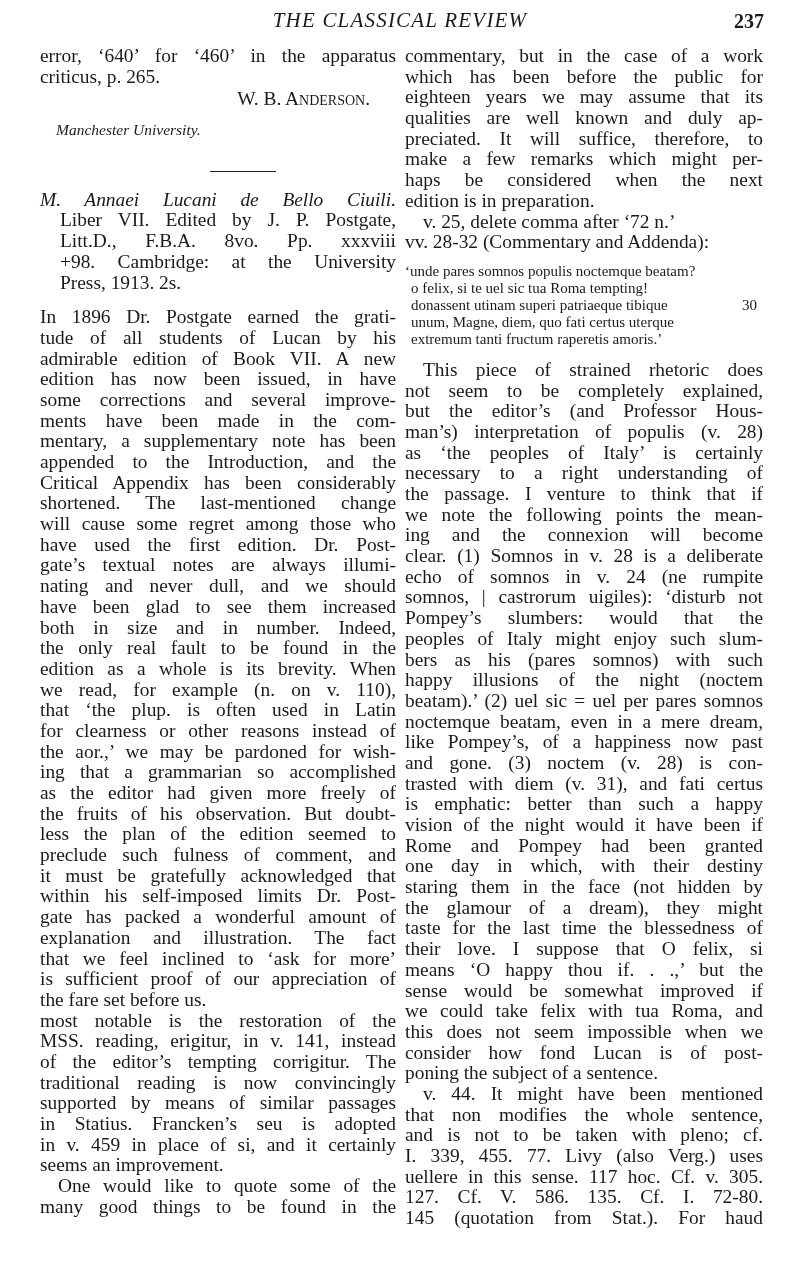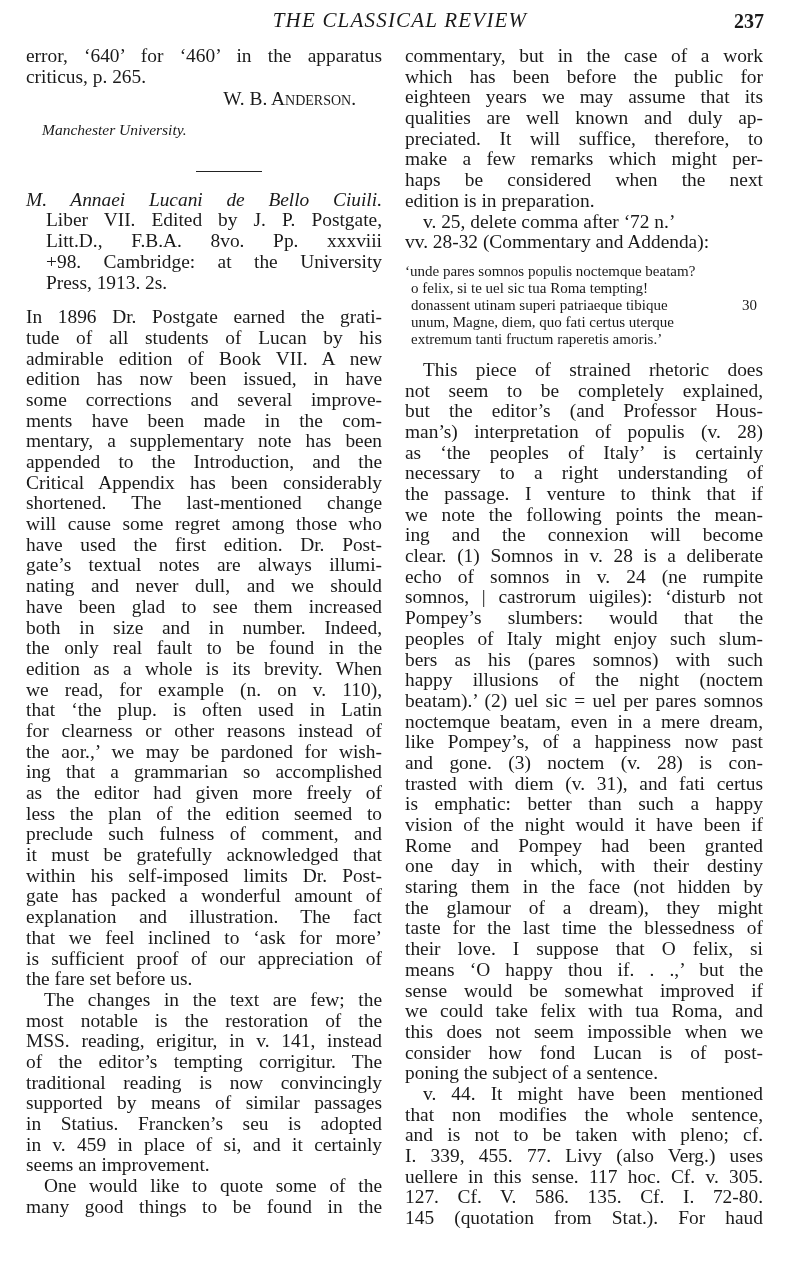--- a/index.html
+++ b/index.html
@@ -15,21 +15,21 @@
     position: absolute; left: 0; width: 800px; text-align: center;
     font-size: 21px; letter-spacing: 1.2px; top: 0; font-style: italic;
   }
   .page-number {
     position: absolute; right: 36px; top: 2px; font-size: 20px; font-weight: bold;
   }
   .col {
     position: absolute; top: 46px; font-size: 19.4px; line-height: 20.7px;
     text-align: justify;
   }
-  .col-left { left: 26px; width: 356px; }
+  .col-left { left: 40px; width: 356px; }
   .col-right { left: 405px; width: 358px; }
   .line { display: block; white-space: nowrap; text-align: justify; text-align-last: justify; height: 20.7px; }
   .line.last { text-align-last: left; }
   .indent { padding-left: 18px; }
   .it { font-style: italic; }
   .sc { font-variant: small-caps; }
   .sig { text-align: right; padding-right: 26px; margin-top: 2px; }
   .affil { font-style: italic; font-size: 15.5px; padding-left: 16px; margin-top: 10px; }
   .divider { width: 66px; height: 0; border-top: 1.5px solid #222; margin: 30px auto 18px 170px; }
   .bib { margin-bottom: 14px; }
@@ -83,33 +83,33 @@
     <span class="line">have been glad to see them increased</span>
     <span class="line">both in size and in number. Indeed,</span>
     <span class="line">the only real fault to be found in the</span>
     <span class="line">edition as a whole is its brevity. When</span>
     <span class="line">we read, for example (n. on v. 110),</span>
     <span class="line">that ‘the plup. is often used in Latin</span>
     <span class="line">for clearness or other reasons instead of</span>
     <span class="line">the aor.,’ we may be pardoned for wish-</span>
     <span class="line">ing that a grammarian so accomplished</span>
     <span class="line">as the editor had given more freely of</span>
+    <span class="line">the fruits of his observation. But doubt-</span>
     <span class="line">less the plan of the edition seemed to</span>
     <span class="line">preclude such fulness of comment, and</span>
     <span class="line">it must be gratefully acknowledged that</span>
     <span class="line">within his self-imposed limits Dr. Post-</span>
     <span class="line">gate has packed a wonderful amount of</span>
     <span class="line">explanation and illustration. The fact</span>
     <span class="line">that we feel inclined to ‘ask for more’</span>
     <span class="line">is sufficient proof of our appreciation of</span>
     <span class="line last">the fare set before us.</span>
   </div>
 
   <div class="para">
-    <span class="line indent">The changes in the text are few; the</span>
     <span class="line">most notable is the restoration of the</span>
     <span class="line">MSS. reading, erigitur, in v. 141, instead</span>
     <span class="line">of the editor’s tempting corrigitur. The</span>
     <span class="line">traditional reading is now convincingly</span>
     <span class="line">supported by means of similar passages</span>
     <span class="line">in Statius. Francken’s seu is adopted</span>
     <span class="line">in v. 459 in place of si, and it certainly</span>
     <span class="line last">seems an improvement.</span>
   </div>
 

